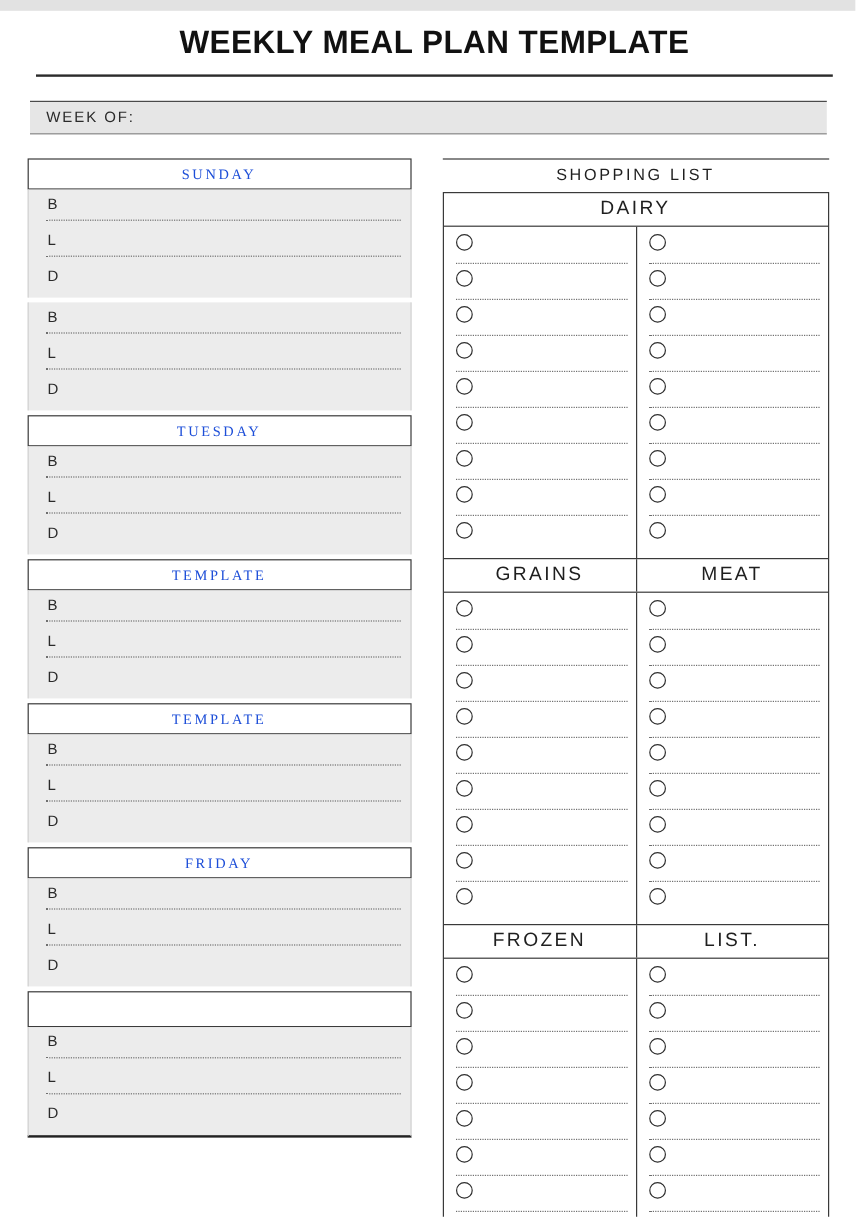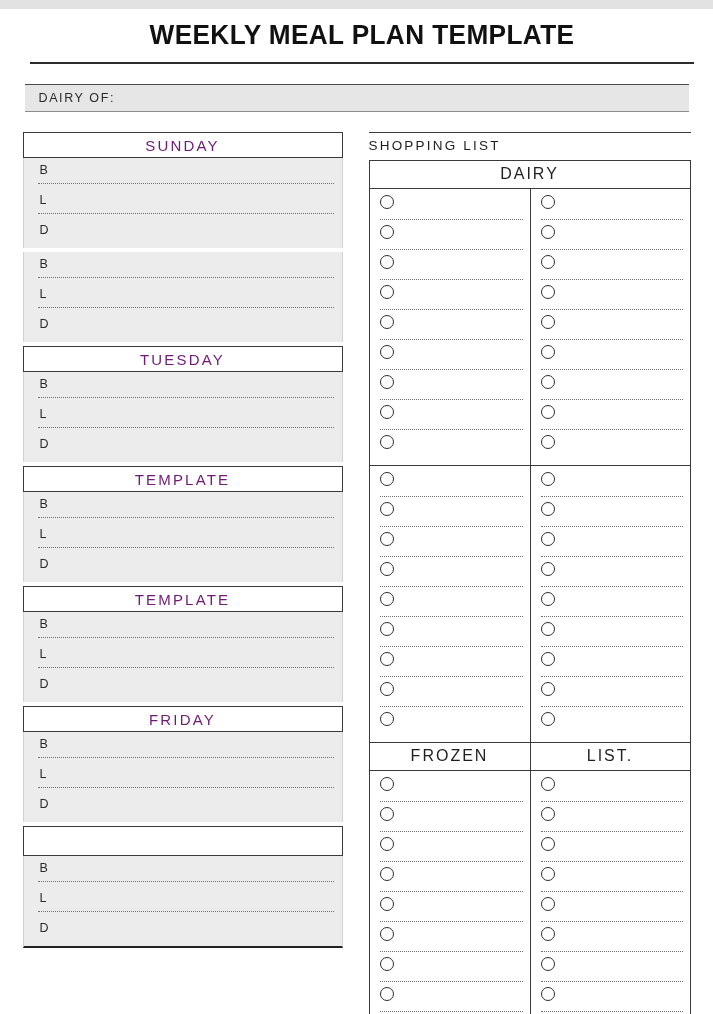--- a/index.html
+++ b/index.html
@@ -93,24 +93,25 @@
   .day-header {
     border: 1.5px solid #3a3a3a;
     background: #ffffff;
     height: 26px;
     display: flex;
     align-items: center;
     justify-content: center;
     box-sizing: border-box;
   }
   .day-header-text {
-    font-size: 15px;
+    font-size: 12px;
     letter-spacing: 2.2px;
-    color: #701a75;
+    color: #1d4ed8;
     font-weight: 500;
+    font-family: Liberation Serif, serif;
   }
   .day-header.blank { height: 30px; }
 
   .day-body {
     background: #ececec;
     border-left: 1px solid #d2d2d2;
     border-right: 1px solid #d2d2d2;
     box-sizing: border-box;
     padding: 0;
     margin-bottom: 4px;
@@ -135,21 +136,21 @@
     border-bottom: 1.5px dotted #6f6f6f;
   }
   .day-block.last .day-body { border-bottom: 2.5px solid #222222; margin-bottom: 0; }
 
   
   .shopping-title-rule {
     width: 100%;
     border-top: 1.5px solid #3a3a3a;
   }
   .shopping-title {
-    text-align: left;
+    text-align: center;
     font-size: 13.5px;
     letter-spacing: 2.2px;
     color: #1f1f1f;
     padding: 5px 0 7px 0;
     font-weight: 500;
   }
 
   .shop-table {
     border: 1.5px solid #3a3a3a;
     box-sizing: border-box;
@@ -211,21 +212,21 @@
 
 <div class="page">
 
   <div class="title-wrap">
     <div class="doc-title">WEEKLY MEAL PLAN TEMPLATE</div>
     <div class="title-rule"></div>
   </div>
 
   <div class="weekof-wrap">
     <div class="weekof-bar">
-      <span class="weekof-label">DAIRY OF:</span>
+      <span class="weekof-label">WEEK OF:</span>
     </div>
   </div>
 
   <div class="columns">
 
     <div class="col-left">
         <div class="day-block">
           <div class="day-header">
             <span class="day-header-text">SUNDAY</span>
           </div>
@@ -399,20 +400,24 @@
                 <div class="check-row dotted">
                   <span class="circle"></span>
                 </div>
                 <div class="check-row">
                   <span class="circle"></span>
                 </div>
               </div>
             </div>
           </div>
           <div class="cat-block">
+            <div class="cat-head-row">
+              <div class="cat-head">GRAINS</div>
+              <div class="cat-head">MEAT</div>
+            </div>
             <div class="cat-body-row">
               <div class="cat-col">
                 <div class="check-row dotted">
                   <span class="circle"></span>
                 </div>
                 <div class="check-row dotted">
                   <span class="circle"></span>
                 </div>
                 <div class="check-row dotted">
                   <span class="circle"></span>

